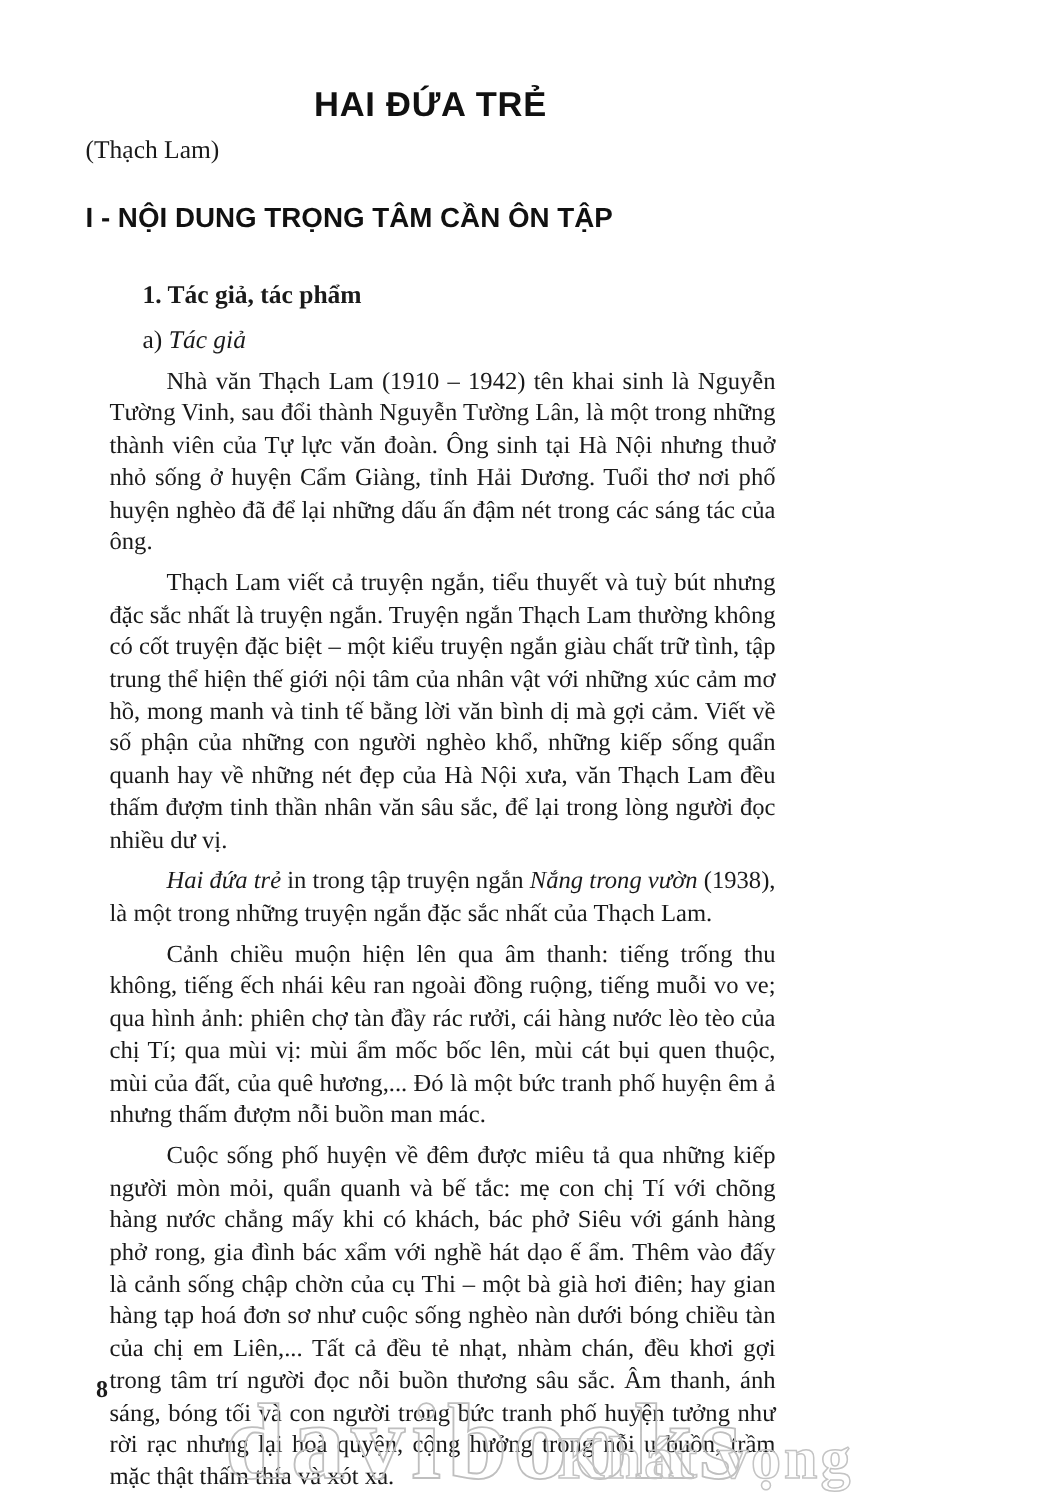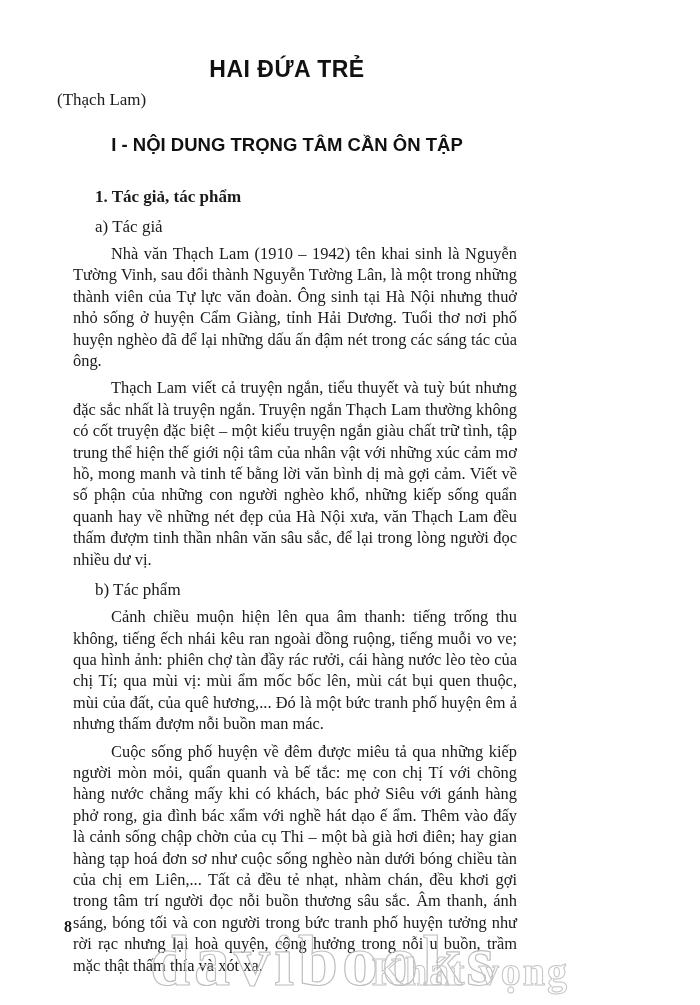--- a/index.html
+++ b/index.html
@@ -26,32 +26,31 @@
     margin-top:7px;
     text-align:left;
     font-size:17px;
   }
   .section-heading{
     margin:24px 0 0 0;
     font-family:"Liberation Sans","DejaVu Sans",sans-serif;
     font-weight:700;
     font-size:18.5px;
     color:#111;
-    text-align:center;
   }
   .sub-heading{
     margin:31px 0 0 38px;
     font-weight:700;
     font-size:17px;
   }
   .sub-letter{
     margin:10px 0 0 38px;
     font-size:17px;
   }
-  .it{}
+  .it{font-style:italic;}
   p.body-p{
     margin:6px 0 0 16px;
     font-size:16.4px;
     line-height:21.4px;
     text-align:justify;
     text-indent:38px;
   }
   .page-number{
     position:absolute;
     left:64px;top:918px;
@@ -91,22 +90,22 @@
   <h2 class="section-heading">I - NỘI DUNG TRỌNG TÂM CẦN ÔN TẬP</h2>
 
   <div class="sub-heading">1. Tác giả, tác phẩm</div>
 
   <div class="sub-letter"><span>a) </span><span class="it">Tác giả</span></div>
 
   <p class="body-p">Nhà văn Thạch Lam (1910 – 1942) tên khai sinh là Nguyễn Tường Vinh, sau đổi thành Nguyễn Tường Lân, là một trong những thành viên của Tự lực văn đoàn. Ông sinh tại Hà Nội nhưng thuở nhỏ sống ở huyện Cẩm Giàng, tỉnh Hải Dương. Tuổi thơ nơi phố huyện nghèo đã để lại những dấu ấn đậm nét trong các sáng tác của ông.</p>
 
   <p class="body-p">Thạch Lam viết cả truyện ngắn, tiểu thuyết và tuỳ bút nhưng đặc sắc nhất là truyện ngắn. Truyện ngắn Thạch Lam thường không có cốt truyện đặc biệt – một kiểu truyện ngắn giàu chất trữ tình, tập trung thể hiện thế giới nội tâm của nhân vật với những xúc cảm mơ hồ, mong manh và tinh tế bằng lời văn bình dị mà gợi cảm. Viết về số phận của những con người nghèo khổ, những kiếp sống quẩn quanh hay về những nét đẹp của Hà Nội xưa, văn Thạch Lam đều thấm đượm tinh thần nhân văn sâu sắc, để lại trong lòng người đọc nhiều dư vị.</p>
 
-  <div class="sub-letter"><span>b) </span><span class="it">Tác phẩm</span></div>
 
+  <p class="body-p"><span class="it">Hai đứa trẻ</span><span> in trong tập truyện ngắn </span><span class="it">Nắng trong vườn</span><span> (1938), là một trong những truyện ngắn đặc sắc nhất của Thạch Lam.</span></p>
 
 
 
   <p class="body-p">Cảnh chiều muộn hiện lên qua âm thanh: tiếng trống thu không, tiếng ếch nhái kêu ran ngoài đồng ruộng, tiếng muỗi vo ve; qua hình ảnh: phiên chợ tàn đầy rác rưởi, cái hàng nước lèo tèo của chị Tí; qua mùi vị: mùi ẩm mốc bốc lên, mùi cát bụi quen thuộc, mùi của đất, của quê hương,... Đó là một bức tranh phố huyện êm ả nhưng thấm đượm nỗi buồn man mác.</p>
 
   <p class="body-p">Cuộc sống phố huyện về đêm được miêu tả qua những kiếp người mòn mỏi, quẩn quanh và bế tắc: mẹ con chị Tí với chõng hàng nước chẳng mấy khi có khách, bác phở Siêu với gánh hàng phở rong, gia đình bác xẩm với nghề hát dạo ế ẩm. Thêm vào đấy là cảnh sống chập chờn của cụ Thi – một bà già hơi điên; hay gian hàng tạp hoá đơn sơ như cuộc sống nghèo nàn dưới bóng chiều tàn của chị em Liên,... Tất cả đều tẻ nhạt, nhàm chán, đều khơi gợi trong tâm trí người đọc nỗi buồn thương sâu sắc. Âm thanh, ánh sáng, bóng tối và con người trong bức tranh phố huyện tưởng như rời rạc nhưng lại hoà quyện, cộng hưởng trong nỗi u buồn, trầm mặc thật thấm thía và xót xa.</p>
 
   <div class="page-number">8</div>
 
   <div class="watermark wm-main">davibooks</div>

